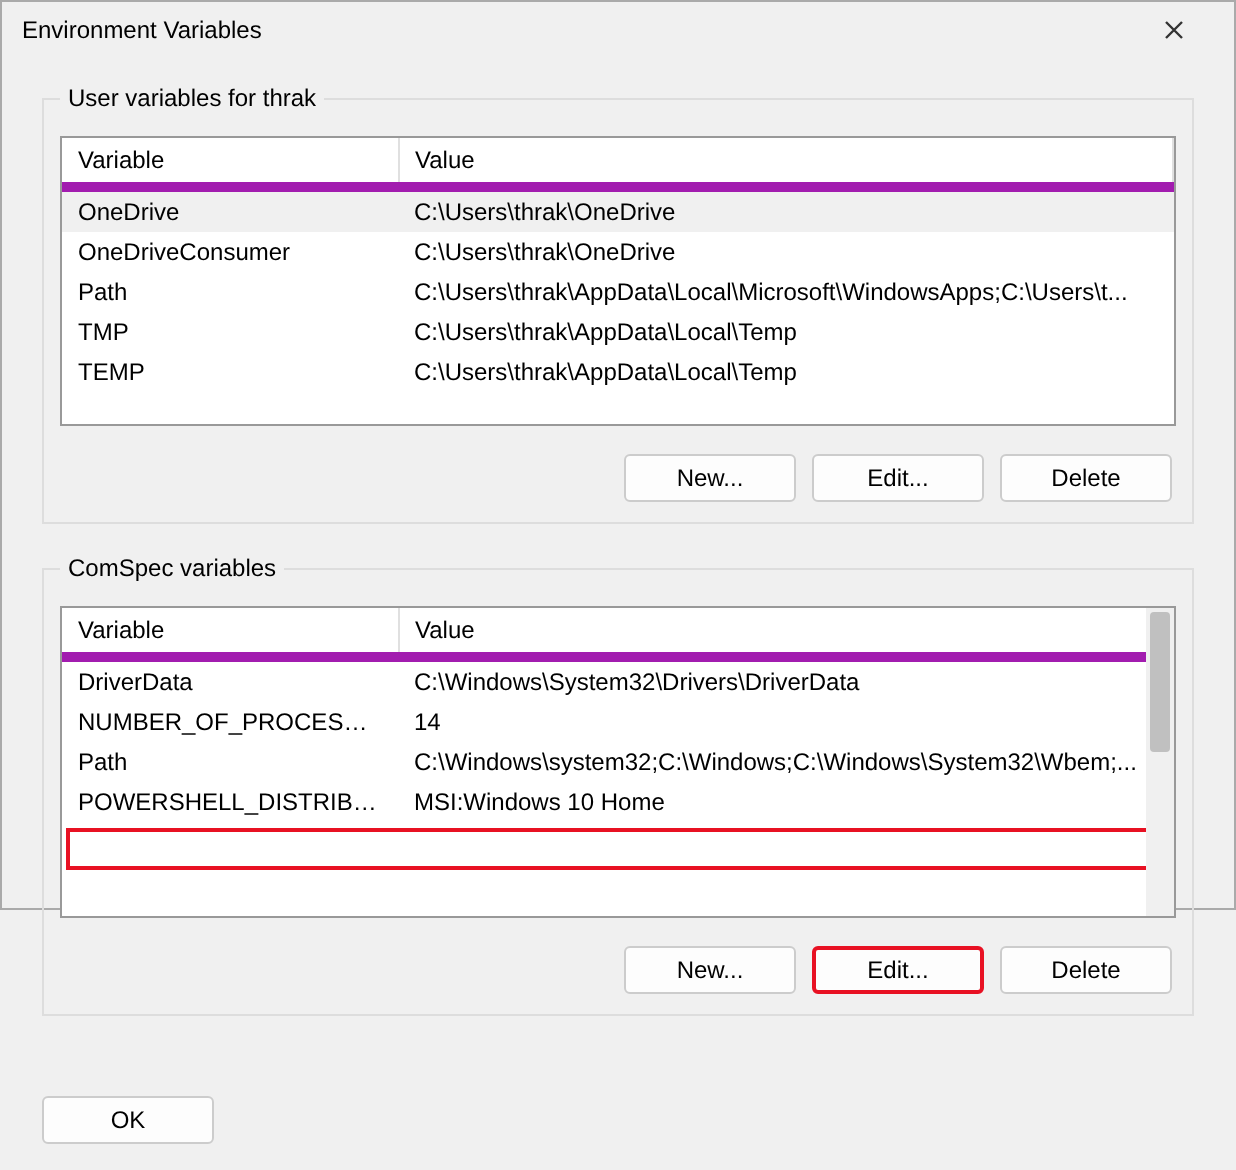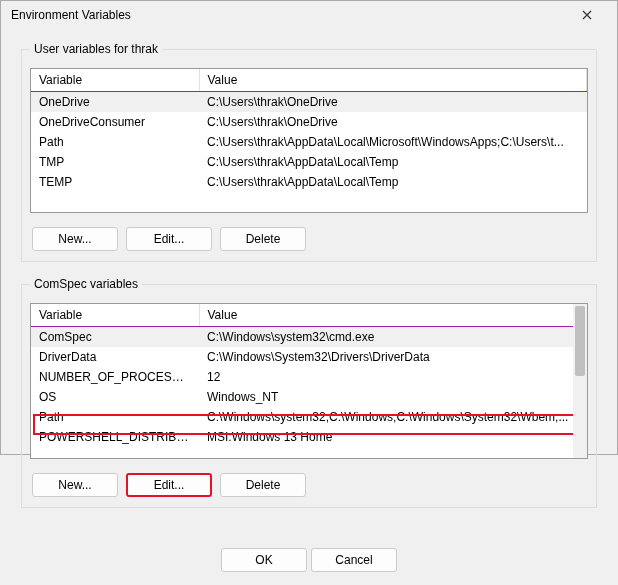--- a/index.html
+++ b/index.html
@@ -68,52 +68,53 @@
     .table-wrap.system { height: 156px; }
     table {
       width: 100%;
       border-collapse: collapse;
       table-layout: fixed;
     }
     th {
       text-align: left;
       font-weight: normal;
       padding: 4px 8px;
-      border-bottom: 1px solid #a21caf;
+      border-bottom: 5px solid #a21caf;
       border-right: 1px solid #e0e0e0;
       background: #fff;
       font-size: 12px;
     }
     td {
       padding: 3px 8px;
       font-size: 12px;
       white-space: nowrap;
       overflow: hidden;
       text-overflow: ellipsis;
     }
     tr.selected td { background: #f0f0f0; }
     .col-var { width: 168px; }
     .btn-row {
       display: flex;
+      justify-content: flex-end;
       gap: 8px;
       padding: 4px 2px 2px 2px;
     }
     .btn {
       min-width: 86px;
       height: 24px;
       background: #fdfdfd;
       border: 1px solid #ccc;
       border-radius: 3px;
       font-size: 12px;
       padding: 0 10px;
       cursor: pointer;
     }
     .footer-row {
       display: flex;
-      justify-content: center;
+      justify-content: flex-start;
       gap: 4px;
       padding: 8px 20px 14px 20px;
     }
     .red-highlight-row {
       position: absolute;
       border: 2px solid #e81123;
       pointer-events: none;
       left: 2px;
       right: 2px;
       top: 110px;
@@ -209,57 +210,48 @@
               <col class="col-var">
               <col>
             </colgroup>
           <thead>
             <tr>
               <th>Variable</th>
               <th>Value</th>
             </tr>
           </thead>
           <tbody>
-            <tr class="selected">
-              <td>ComSpec</td>
-              <td>C:\Windows\system32\cmd.exe</td>
-            </tr>
             <tr>
               <td>DriverData</td>
               <td>C:\Windows\System32\Drivers\DriverData</td>
             </tr>
             <tr>
               <td>NUMBER_OF_PROCESSORS</td>
-              <td>12</td>
-            </tr>
-            <tr>
-              <td>OS</td>
-              <td>Windows_NT</td>
+              <td>14</td>
             </tr>
             <tr>
               <td>Path</td>
               <td>C:\Windows\system32;C:\Windows;C:\Windows\System32\Wbem;...</td>
             </tr>
             <tr>
               <td>POWERSHELL_DISTRIBUTIO...</td>
-              <td>MSI:Windows 13 Home</td>
+              <td>MSI:Windows 10 Home</td>
             </tr>
           </tbody>
         </table>
         <div class="red-highlight-row"></div>
         <div class="scrollbar-stub">
           <div class="scrollbar-thumb"></div>
         </div>
       </div>
       <div class="btn-row">
         <button class="btn">New...</button>
         <button class="btn red-highlight-btn">Edit...</button>
         <button class="btn">Delete</button>
       </div>
     </div>
 
   </div>
 
   <div class="footer-row">
     <button class="btn">OK</button>
-    <button class="btn">Cancel</button>
   </div>
 </div>
 
 </body></html>

